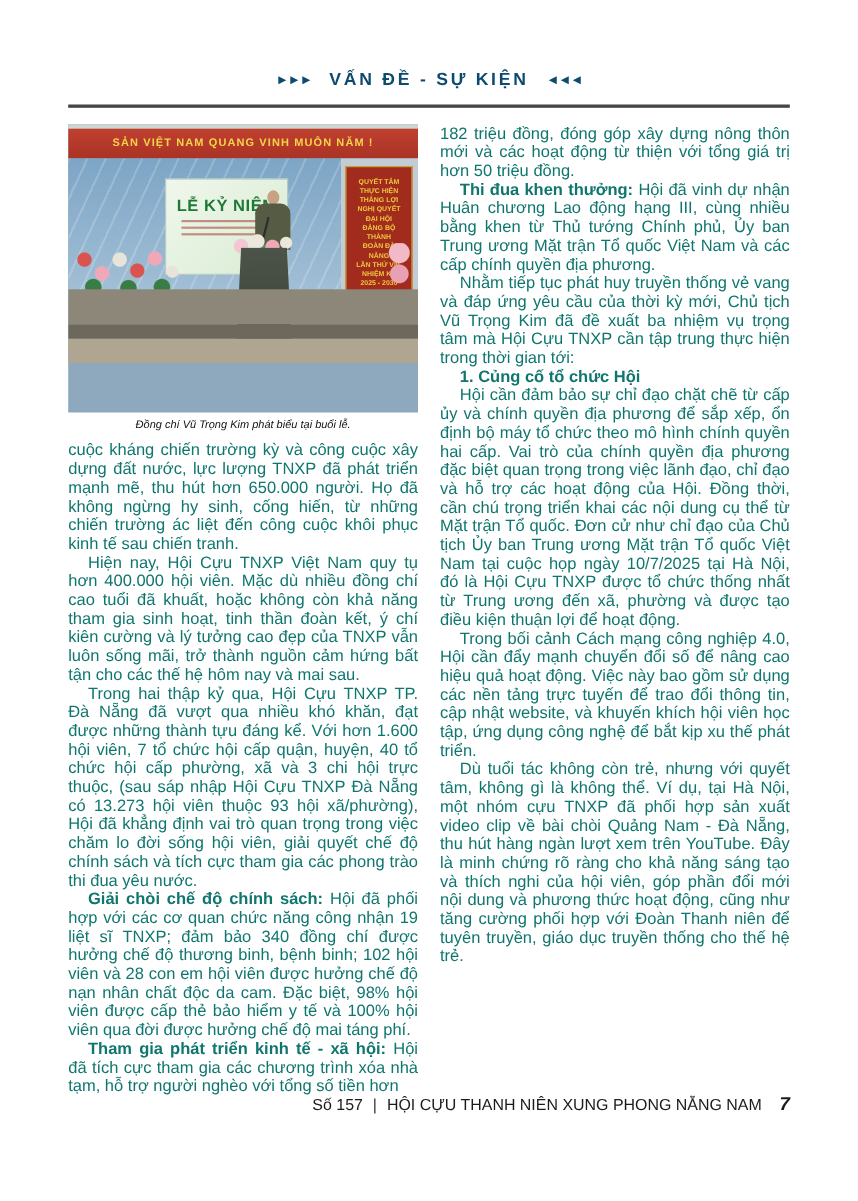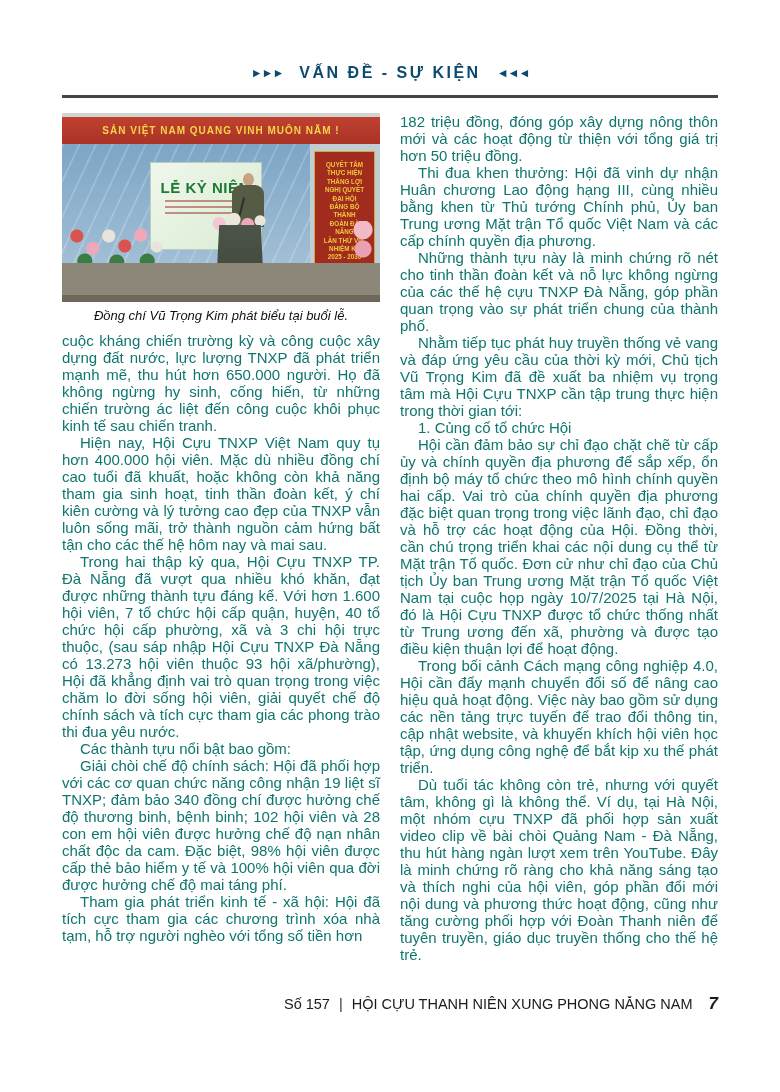--- a/index.html
+++ b/index.html
@@ -21,24 +21,24 @@
     position:absolute;top:95px;left:62px;width:656px;height:3px;background:#454545;
   }
   
   .columns{position:absolute;top:113px;left:62px;width:656px;display:flex;gap:20px;}
   .col{width:318px;}
   .para{
     margin:0;font-size:15px;line-height:17px;text-align:justify;
     color:#0f766e;
   }
   .para.indent{text-indent:18px;}
-  .para b{font-weight:normal;}
+  .para b{font-weight:bold;}
   
   .photo{
-    position:relative;width:318px;height:189px;overflow:hidden;background:#8ea9bd;
+    position:relative;width:318px;height:262px;overflow:hidden;background:#8ea9bd;
   }
   .photo .ceiling{position:absolute;top:0;left:0;width:100%;height:5px;background:#cfd6d2;}
   .photo .banner{
     position:absolute;top:4px;left:0;width:100%;height:27px;
     background:linear-gradient(180deg,#c0402f,#a93325);
     color:#f5d44a;font-weight:bold;font-size:10px;letter-spacing:1px;
     display:flex;align-items:center;justify-content:center;white-space:nowrap;overflow:hidden;
   }
   .photo .backdrop{
     position:absolute;top:31px;left:0;width:248px;height:126px;
@@ -109,21 +109,21 @@
   }
   .photo .podium{
     position:absolute;top:112px;left:152px;width:52px;height:105px;
     background:linear-gradient(180deg,#4c5348,#393f37);
     clip-path:polygon(10% 0,90% 0,100% 100%,0 100%);
   }
   .photo .stage-floor{position:absolute;top:150px;left:0;width:100%;height:32px;background:#8d8779;}
   .photo .stage-front{position:absolute;top:182px;left:0;width:100%;height:13px;background:#6e675c;}
   .photo .ground{position:absolute;top:195px;left:0;width:100%;height:22px;background:#b0a590;}
   .caption{
-    margin:6px 0 9px 0;font-style:italic;font-size:13px;text-align:center;color:#111;
+    margin:6px 0 9px 0;font-style:italic;font-size:10px;text-align:center;color:#111;
   }
   
   .footer{
     position:absolute;top:994px;right:62px;display:flex;align-items:baseline;
     font-size:14.5px;color:#1b1b1b;white-space:nowrap;
   }
   .footer .sep{margin:0 9px;font-weight:normal;color:#333;}
   .footer .page-num{margin-left:16px;font-weight:bold;font-style:italic;font-size:17px;}
 </style>
 </head>
@@ -172,29 +172,27 @@
       <div class="stage-floor"></div>
       <div class="stage-front"></div>
       <div class="ground"></div>
     </div>
 
     <p class="caption">Đồng chí Vũ Trọng Kim phát biểu tại buổi lễ.</p>
 
     <p class="para"><span>cuộc kháng chiến trường kỳ và công cuộc xây dựng đất nước, lực lượng TNXP đã phát triển mạnh mẽ, thu hút hơn 650.000 người. Họ đã không ngừng hy sinh, cống hiến, từ những chiến trường ác liệt đến công cuộc khôi phục kinh tế sau chiến tranh.</span></p>
     <p class="para indent"><span>Hiện nay, Hội Cựu TNXP Việt Nam quy tụ hơn 400.000 hội viên. Mặc dù nhiều đồng chí cao tuổi đã khuất, hoặc không còn khả năng tham gia sinh hoạt, tinh thần đoàn kết, ý chí kiên cường và lý tưởng cao đẹp của TNXP vẫn luôn sống mãi, trở thành nguồn cảm hứng bất tận cho các thế hệ hôm nay và mai sau.</span></p>
     <p class="para indent"><span>Trong hai thập kỷ qua, Hội Cựu TNXP TP. Đà Nẵng đã vượt qua nhiều khó khăn, đạt được những thành tựu đáng kể. Với hơn 1.600 hội viên, 7 tổ chức hội cấp quận, huyện, 40 tổ chức hội cấp phường, xã và 3 chi hội trực thuộc, (sau sáp nhập Hội Cựu TNXP Đà Nẵng có 13.273 hội viên thuộc 93 hội xã/phường), Hội đã khẳng định vai trò quan trọng trong việc chăm lo đời sống hội viên, giải quyết chế độ chính sách và tích cực tham gia các phong trào thi đua yêu nước.</span></p>
-    <p class="para indent"><span>Các thành tựu nổi bật bao gồm:</span></p>
     <p class="para indent"><b>Giải chòi chế độ chính sách:</b><span> Hội đã phối hợp với các cơ quan chức năng công nhận 19 liệt sĩ TNXP; đảm bảo 340 đồng chí được hưởng chế độ thương binh, bệnh binh; 102 hội viên và 28 con em hội viên được hưởng chế độ nạn nhân chất độc da cam. Đặc biệt, 98% hội viên được cấp thẻ bảo hiểm y tế và 100% hội viên qua đời được hưởng chế độ mai táng phí.</span></p>
     <p class="para indent"><b>Tham gia phát triển kinh tế - xã hội:</b><span> Hội đã tích cực tham gia các chương trình xóa nhà tạm, hỗ trợ người nghèo với tổng số tiền hơn</span></p>
   </div>
 
   <div class="col">
     <p class="para"><span>182 triệu đồng, đóng góp xây dựng nông thôn mới và các hoạt động từ thiện với tổng giá trị hơn 50 triệu đồng.</span></p>
     <p class="para indent"><b>Thi đua khen thưởng:</b><span> Hội đã vinh dự nhận Huân chương Lao động hạng III, cùng nhiều bằng khen từ Thủ tướng Chính phủ, Ủy ban Trung ương Mặt trận Tổ quốc Việt Nam và các cấp chính quyền địa phương.</span></p>
-    <p class="para indent"><span>Những thành tựu này là minh chứng rõ nét cho tinh thần đoàn kết và nỗ lực không ngừng của các thế hệ cựu TNXP Đà Nẵng, góp phần quan trọng vào sự phát triển chung của thành phố.</span></p>
     <p class="para indent"><span>Nhằm tiếp tục phát huy truyền thống vẻ vang và đáp ứng yêu cầu của thời kỳ mới, Chủ tịch Vũ Trọng Kim đã đề xuất ba nhiệm vụ trọng tâm mà Hội Cựu TNXP cần tập trung thực hiện trong thời gian tới:</span></p>
     <p class="para indent"><b>1. Củng cố tổ chức Hội</b></p>
     <p class="para indent"><span>Hội cần đảm bảo sự chỉ đạo chặt chẽ từ cấp ủy và chính quyền địa phương để sắp xếp, ổn định bộ máy tổ chức theo mô hình chính quyền hai cấp. Vai trò của chính quyền địa phương đặc biệt quan trọng trong việc lãnh đạo, chỉ đạo và hỗ trợ các hoạt động của Hội. Đồng thời, cần chú trọng triển khai các nội dung cụ thể từ Mặt trận Tổ quốc. Đơn cử như chỉ đạo của Chủ tịch Ủy ban Trung ương Mặt trận Tổ quốc Việt Nam tại cuộc họp ngày 10/7/2025 tại Hà Nội, đó là Hội Cựu TNXP được tổ chức thống nhất từ Trung ương đến xã, phường và được tạo điều kiện thuận lợi để hoạt động.</span></p>
     <p class="para indent"><span>Trong bối cảnh Cách mạng công nghiệp 4.0, Hội cần đẩy mạnh chuyển đổi số để nâng cao hiệu quả hoạt động. Việc này bao gồm sử dụng các nền tảng trực tuyến để trao đổi thông tin, cập nhật website, và khuyến khích hội viên học tập, ứng dụng công nghệ để bắt kịp xu thế phát triển.</span></p>
     <p class="para indent"><span>Dù tuổi tác không còn trẻ, nhưng với quyết tâm, không gì là không thể. Ví dụ, tại Hà Nội, một nhóm cựu TNXP đã phối hợp sản xuất video clip về bài chòi Quảng Nam - Đà Nẵng, thu hút hàng ngàn lượt xem trên YouTube. Đây là minh chứng rõ ràng cho khả năng sáng tạo và thích nghi của hội viên, góp phần đổi mới nội dung và phương thức hoạt động, cũng như tăng cường phối hợp với Đoàn Thanh niên để tuyên truyền, giáo dục truyền thống cho thế hệ trẻ.</span></p>
   </div>
 
 </div>
 
 <div class="footer">

